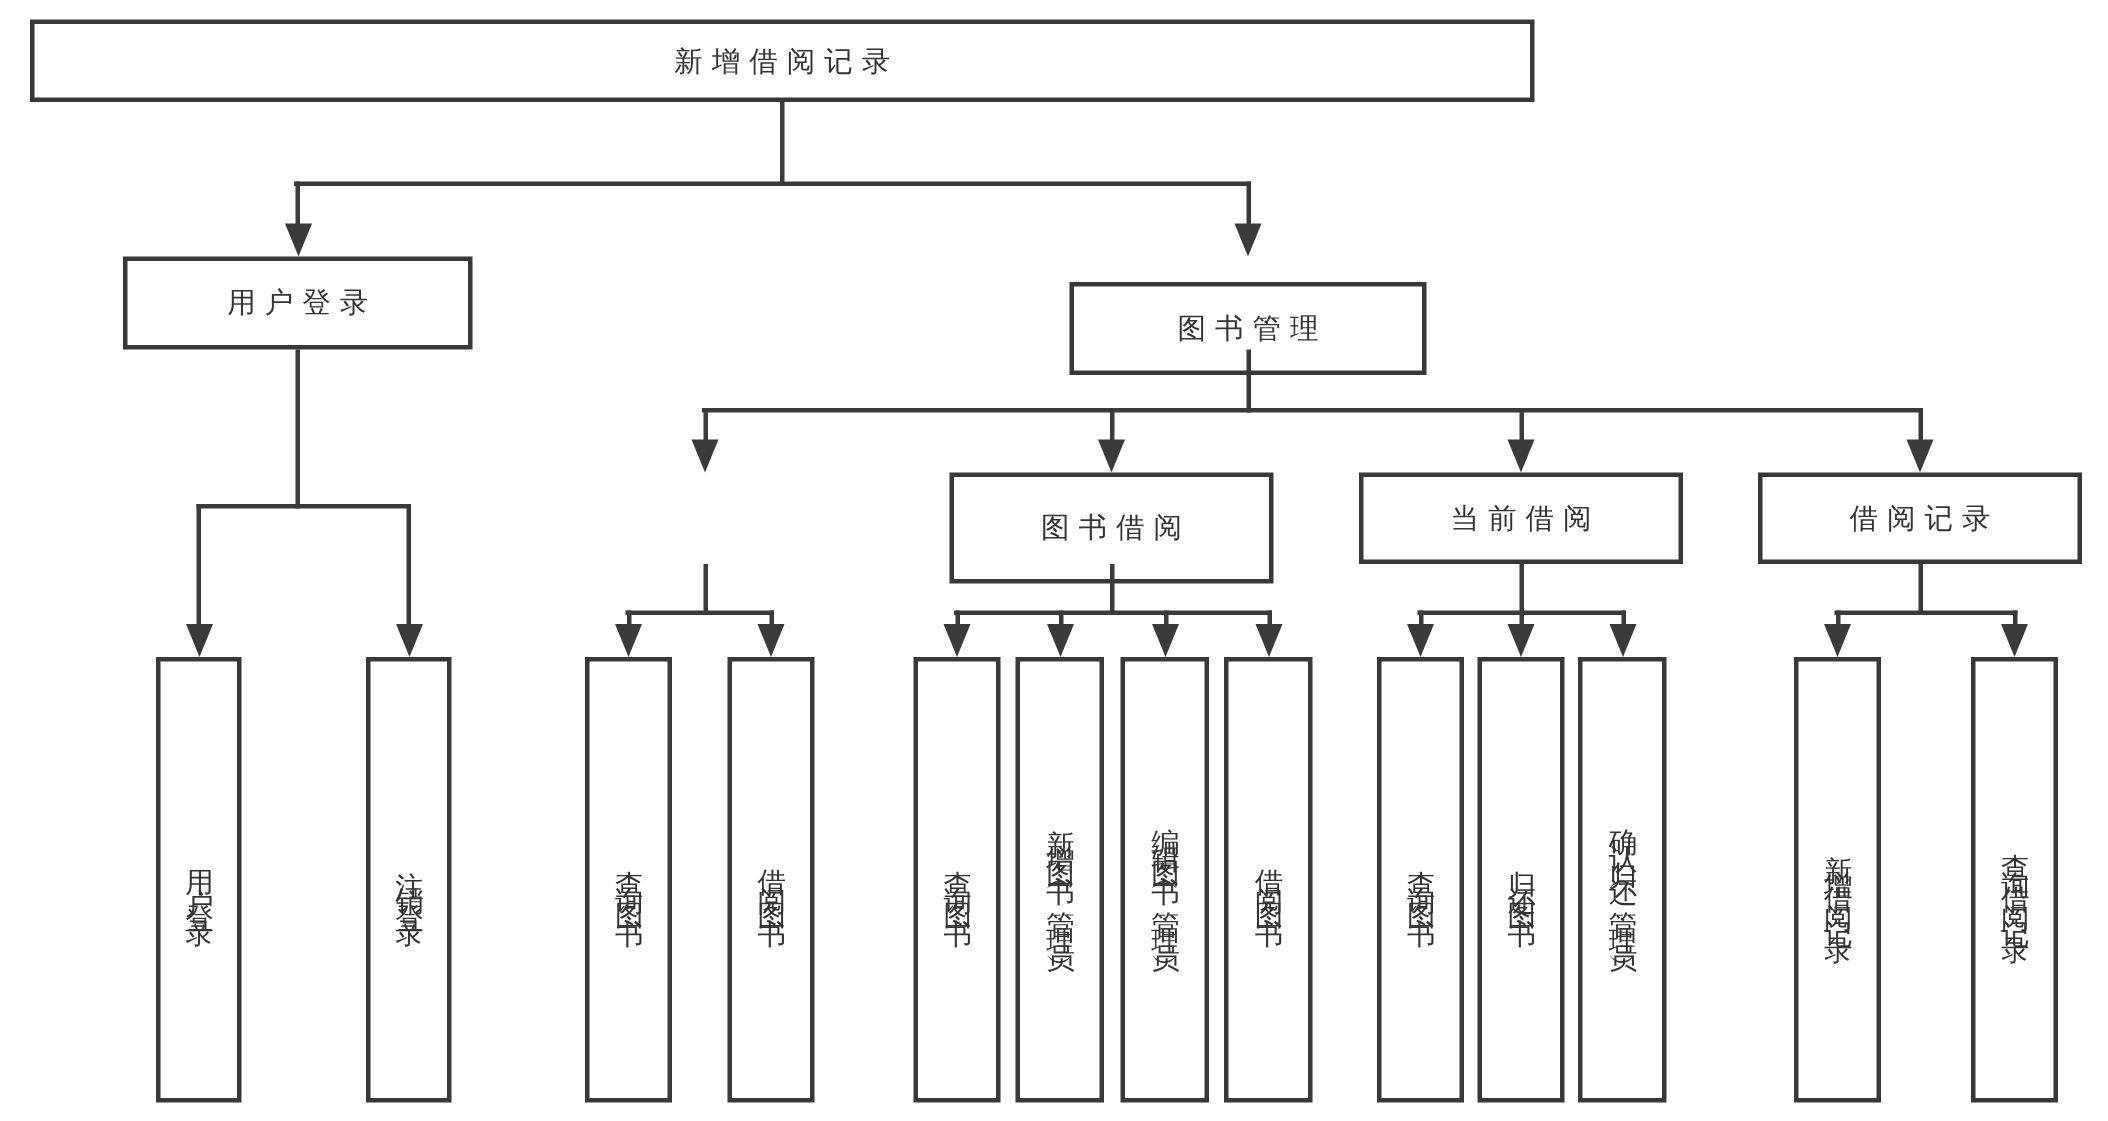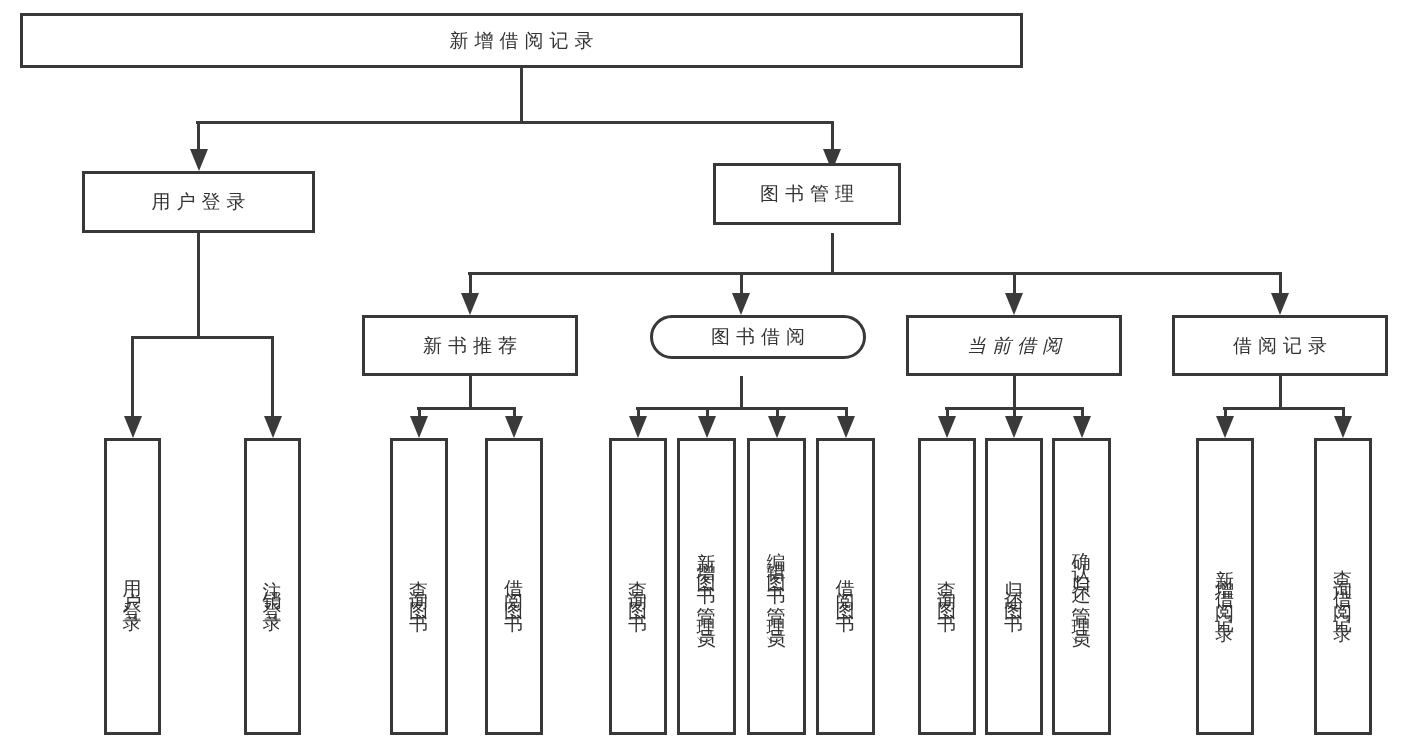--- a/index.html
+++ b/index.html
@@ -42,21 +42,21 @@
   <div class="line" style="left:520px;top:68px;width:3px;height:56px;"></div>
   <div class="line" style="left:196px;top:121px;width:638px;height:3px;"></div>
   <div class="line" style="left:197px;top:121px;width:3px;height:30px;"></div>
   <div class="arrowhead" style="left:190px;top:149px;"></div>
   <div class="line" style="left:831px;top:121px;width:3px;height:30px;"></div>
   <div class="arrowhead" style="left:823px;top:149px;"></div>
 
   <div class="box hbox" style="left:82px;top:171px;width:233px;height:62px;">
     <span>用户登录</span>
   </div>
-  <div class="box hbox" style="left:713px;top:163px;width:188px;height:62px;">
+  <div class="box hbox" style="left:713px;top:188px;width:238px;height:62px;">
     <span>图书管理</span>
   </div>
 
   <div class="line" style="left:197px;top:233px;width:3px;height:106px;"></div>
   <div class="line" style="left:131px;top:336px;width:143px;height:3px;"></div>
   <div class="line" style="left:131px;top:336px;width:3px;height:82px;"></div>
   <div class="arrowhead" style="left:124px;top:416px;"></div>
   <div class="line" style="left:271px;top:336px;width:3px;height:82px;"></div>
   <div class="arrowhead" style="left:264px;top:416px;"></div>
 
@@ -64,27 +64,24 @@
   <div class="line" style="left:468px;top:272px;width:814px;height:3px;"></div>
   <div class="line" style="left:469px;top:272px;width:3px;height:23px;"></div>
   <div class="arrowhead" style="left:461px;top:293px;"></div>
   <div class="line" style="left:740px;top:272px;width:3px;height:23px;"></div>
   <div class="arrowhead" style="left:732px;top:293px;"></div>
   <div class="line" style="left:1013px;top:272px;width:3px;height:23px;"></div>
   <div class="arrowhead" style="left:1005px;top:293px;"></div>
   <div class="line" style="left:1279px;top:272px;width:3px;height:23px;"></div>
   <div class="arrowhead" style="left:1271px;top:293px;"></div>
 
-  <div class="box hbox" style="left:362px;top:315px;width:216px;height:61px;">
-    <span>新书推荐</span>
-  </div>
-  <div class="box hbox" style="left:650px;top:315px;width:216px;height:44px;border-radius:26px;">
+  <div class="box hbox" style="left:633px;top:315px;width:216px;height:74px;">
     <span>图书借阅</span>
   </div>
-  <div class="box hbox" style="left:906px;top:315px;width:216px;height:61px;font-style:italic;">
+  <div class="box hbox" style="left:906px;top:315px;width:216px;height:61px;">
     <span>当前借阅</span>
   </div>
   <div class="box hbox" style="left:1172px;top:315px;width:216px;height:61px;text-align:right;">
     <span>借阅记录</span>
   </div>
 
   <div class="line" style="left:469px;top:376px;width:3px;height:34px;"></div>
   <div class="line" style="left:417px;top:407px;width:99px;height:3px;"></div>
   <div class="line" style="left:418px;top:407px;width:3px;height:11px;"></div>
   <div class="arrowhead" style="left:410px;top:416px;"></div>

